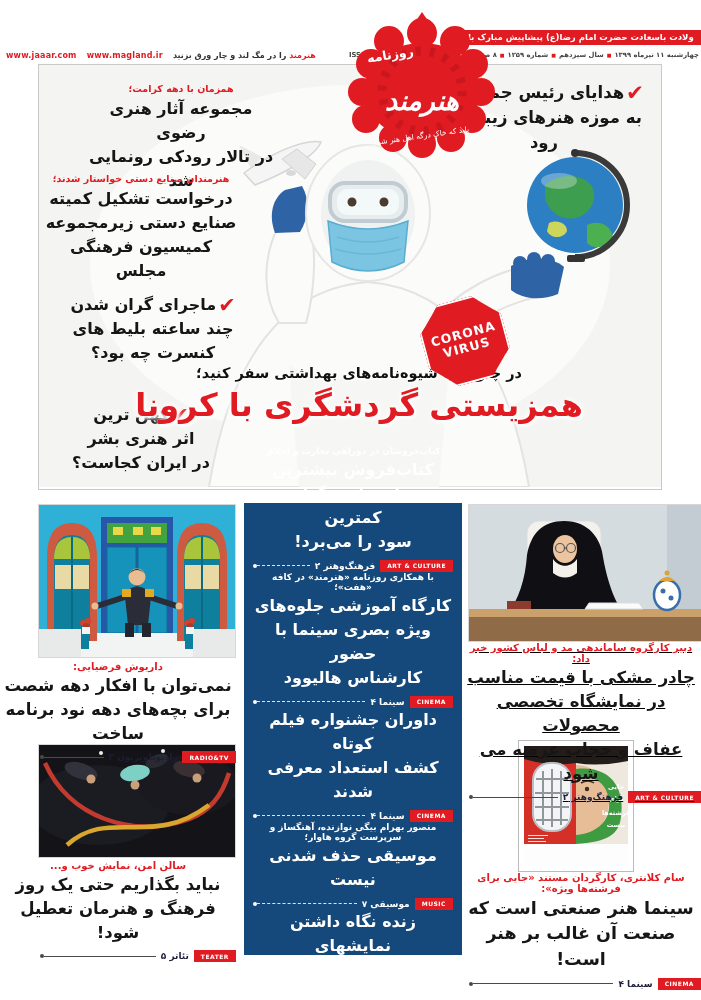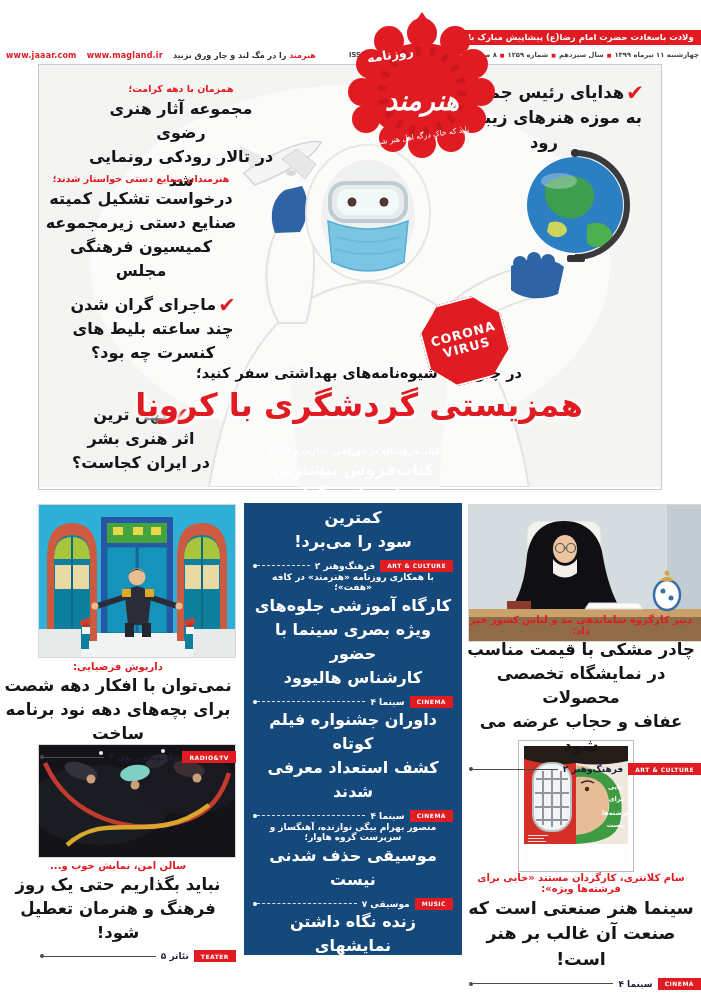--- a/index.html
+++ b/index.html
@@ -56,21 +56,21 @@
   .ph-tv{left:38px;top:504px;width:196px;height:152px;}
   .ph-theater{left:38px;top:744px;width:196px;height:112px;}
   .ph-woman{left:468px;top:504px;width:232px;height:136px;}
   .ph-poster{left:518px;top:740px;width:114px;height:130px;border:1px solid #bbb;background:#fff;}
 
   .bstory{position:absolute;text-align:center;z-index:2;}
   .bstory .kick{font-size:10px;display:block;margin-bottom:2px;}
   .bstory .hl{font-size:16.5px;line-height:1.45;}
   .bL1{left:0;top:661px;width:236px;}
   .bL2{left:0;top:860px;width:236px;}
-  .bR1{left:461px;top:614px;width:240px;}
+  .bR1{left:461px;top:642px;width:240px;text-decoration:underline;}
   .bR2{left:461px;top:872px;width:240px;}
   .bR2 .hl{font-size:17.5px;}
 
   
   .tagbar{display:flex;align-items:center;height:13px;margin-top:5px;}
   .tag-en{background:var(--red);color:#fff;font-size:6px;font-weight:bold;padding:2.5px 7px;
     letter-spacing:.5px;white-space:nowrap;}
   .tag-fa{font-size:9px;font-weight:bold;color:#1d1d3a;margin:0 5px;white-space:nowrap;}
   .tag-line{flex:1;border-top:1.5px solid #4a4a4a;}
   .tag-dot{width:4px;height:4px;border-radius:50%;background:#4a4a4a;}

